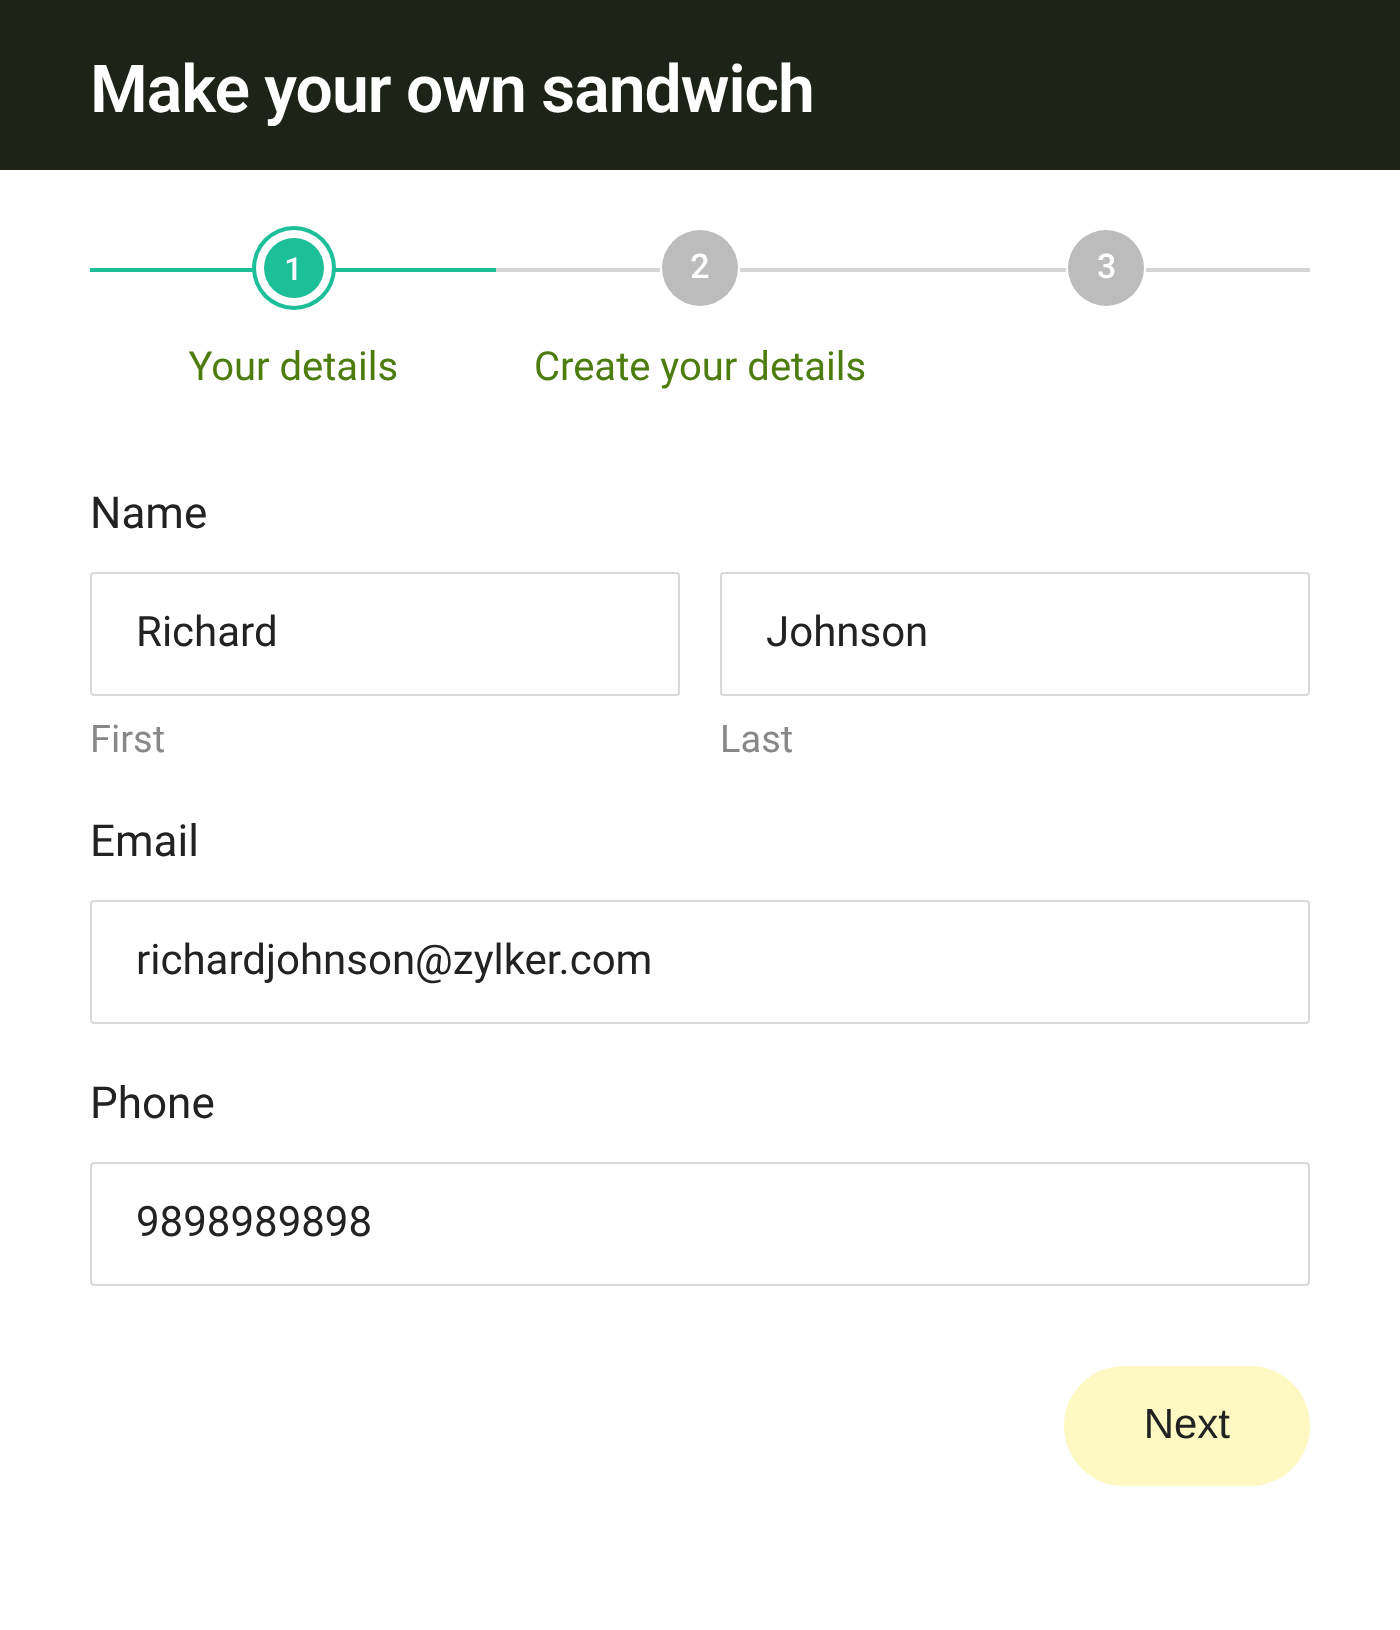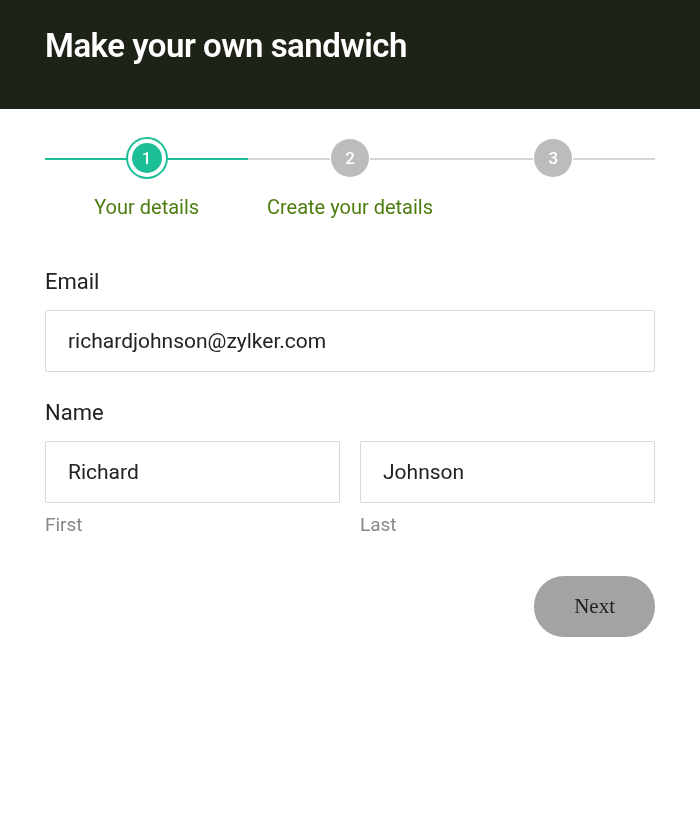--- a/index.html
+++ b/index.html
@@ -10,21 +10,21 @@
     body {
       font-family: -apple-system, BlinkMacSystemFont, "Segoe UI", Roboto, Helvetica, Arial, sans-serif;
       background: #fff;
       width: 700px;
       height: 815px;
       overflow: hidden;
     }
     .header {
       background: #1e2318;
       color: #fff;
-      padding: 26px 45px 44px;
+      padding: 26px 45px 20px;
     }
     .header h1 {
       font-size: 33px;
       font-weight: 600;
       letter-spacing: -0.5px;
     }
     .content {
       padding: 30px 45px 0;
     }
     .stepper {
@@ -118,28 +118,28 @@
       color: #888;
       margin-top: 10px;
       display: block;
     }
     .footer {
       display: flex;
       justify-content: flex-end;
       margin-top: 40px;
     }
     .next-btn {
-      background: #a3a3a3;
+      background: #fef9c3;
       border: none;
       border-radius: 30px;
       padding: 18px 40px;
       font-size: 21px;
       color: #222;
       cursor: pointer;
-      font-family: Liberation Serif, serif;
+      font-family: Liberation Sans, sans-serif;
     }
   </style>
 </head>
 <body>
 
 <div class="header">
   <h1>Make your own sandwich</h1>
 </div>
 
 <div class="content">
@@ -164,36 +164,40 @@
     <div class="step">
       <div class="step-line-left line-inactive"></div>
       <div class="step-line-right line-inactive"></div>
       <div class="step-circle inactive">
         <span>3</span>
       </div>
     </div>
   </div>
 
   <div class="form-section">
-    <label class="form-label">Email</label>
-    <input type="email" value="richardjohnson@zylker.com" style="">
-  </div>
-
-  <div class="form-section">
     <label class="form-label">Name</label>
     <div class="name-row">
       <div class="name-col">
         <input type="text" value="Richard" style="">
         <span class="sublabel">First</span>
       </div>
       <div class="name-col">
         <input type="text" value="Johnson" style="">
         <span class="sublabel">Last</span>
       </div>
     </div>
   </div>
 
+  <div class="form-section">
+    <label class="form-label">Email</label>
+    <input type="email" value="richardjohnson@zylker.com" style="">
+  </div>
+
+  <div class="form-section">
+    <label class="form-label">Phone</label>
+    <input type="tel" value="9898989898" style="">
+  </div>
 
   <div class="footer">
     <button class="next-btn">Next</button>
   </div>
 
 </div>
 
 </body></html>

